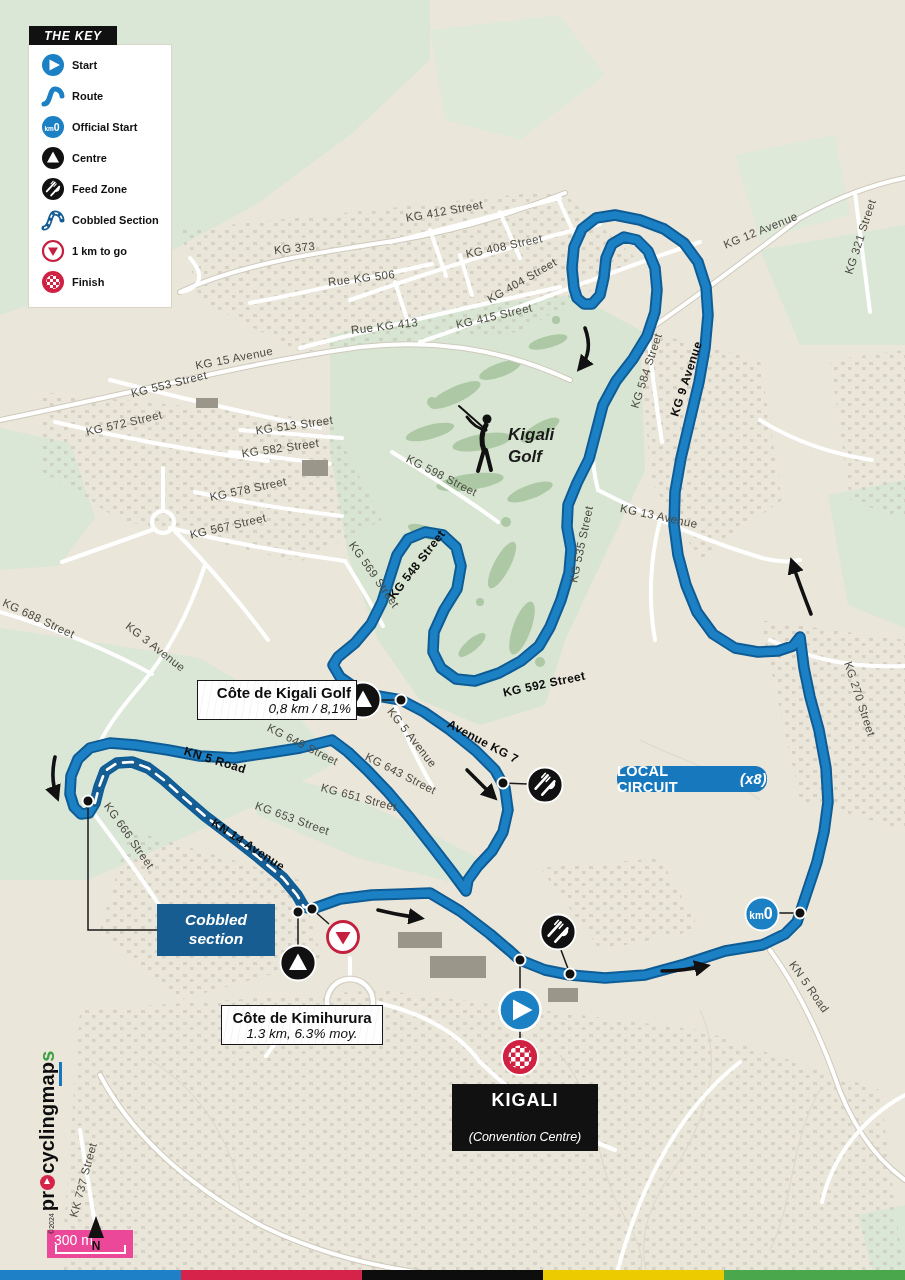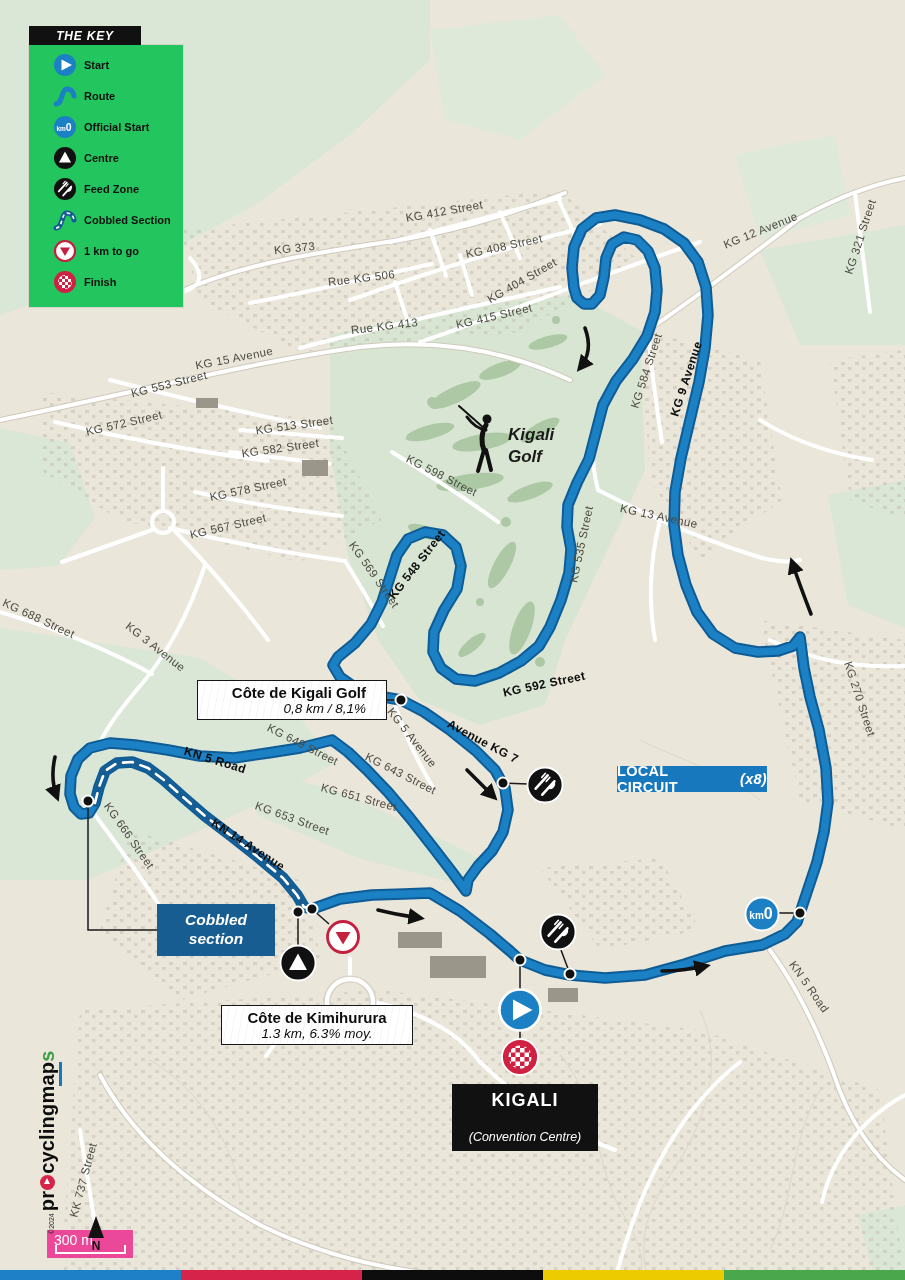--- a/index.html
+++ b/index.html
@@ -4,39 +4,39 @@
 <style>
   html,body{margin:0;padding:0;background:#fff;}
   #stage{position:relative;width:905px;height:1280px;overflow:hidden;
          font-family:"Liberation Sans",sans-serif;background:#eae6da;}
   svg text{font-family:"Liberation Sans",sans-serif;}
   .slabel{font-size:11.5px;fill:#4b4a42;letter-spacing:.4px;}
   .slabel-bold{font-size:12px;font-weight:bold;fill:#0d0d0d;letter-spacing:.4px;}
   .golf-label{font-size:17px;font-weight:bold;font-style:italic;fill:#1a1a1a;}
 
   
-  .key-header{position:absolute;left:29px;top:26px;width:112px;height:19px;background:#111;
+  .key-header{position:absolute;left:29px;top:26px;width:88px;height:19px;background:#111;
     color:#fff;font-style:italic;font-weight:bold;font-size:12px;display:flex;
     align-items:center;justify-content:center;letter-spacing:.8px;z-index:30;}
-  .key-panel{position:absolute;left:29px;top:45px;width:124px;background:#22c55e;
-    box-shadow:0 0 0 1px #d8d4c8;padding:8px 6px 6px 24px;z-index:29;}
+  .key-panel{position:absolute;left:29px;top:45px;width:124px;background:#ffffff;
+    box-shadow:0 0 0 1px #d8d4c8;padding:8px 6px 6px 12px;z-index:29;}
   .key-row{display:flex;align-items:center;margin-bottom:7px;}
   .key-ic{width:24px;height:24px;flex:0 0 24px;margin-right:7px;}
   .key-lb{font-size:11px;font-weight:bold;color:#111;line-height:1.1;}
 
   
-  .wbox{position:absolute;background:#fff;border:1.5px solid #15151a;padding:3px 20px;z-index:20;
+  .wbox{position:absolute;background:#fff;border:1.5px solid #15151a;padding:3px 5px;z-index:20;
     background-image:repeating-linear-gradient(100deg,rgba(60,60,55,.05) 0 1px,transparent 1px 7px);}
   .wbox .t{font-size:15px;font-weight:bold;color:#0d0d0d;white-space:nowrap;}
   .wbox .s{font-size:13.5px;font-style:italic;color:#0d0d0d;white-space:nowrap;}
   #cote-golf-box{left:197px;top:680px;width:148px;text-align:right;}
   #kimi-box{left:221px;top:980px;width:150px;text-align:center;margin-top:25px;}
   #circuit-box{left:617px;top:766px;width:150px;height:26px;background:#1878bd;color:#fff;
     display:flex;align-items:center;justify-content:center;font-size:14.5px;font-weight:bold;
-    letter-spacing:.3px;z-index:20;position:absolute;}
+    letter-spacing:.3px;z-index:20;position:absolute;border-radius:12px;}
   #circuit-box .x{font-style:italic;font-weight:bold;margin-left:9px;}
   #cobbled-box{position:absolute;left:157px;top:904px;width:118px;height:52px;background:#175d92;
     color:#fff;display:flex;flex-direction:column;align-items:center;justify-content:center;
     font-size:15.5px;font-weight:bold;font-style:italic;line-height:1.2;z-index:20;}
   #kigali-box{position:absolute;left:452px;top:1084px;width:138px;background:#111;color:#fff;
     text-align:center;padding:6px 4px 7px;z-index:20;}
   #kigali-box .t{font-size:18px;font-weight:bold;letter-spacing:1px;}
   #kigali-box .s{font-size:12.5px;font-style:italic;margin-top:19px;}
 
   

